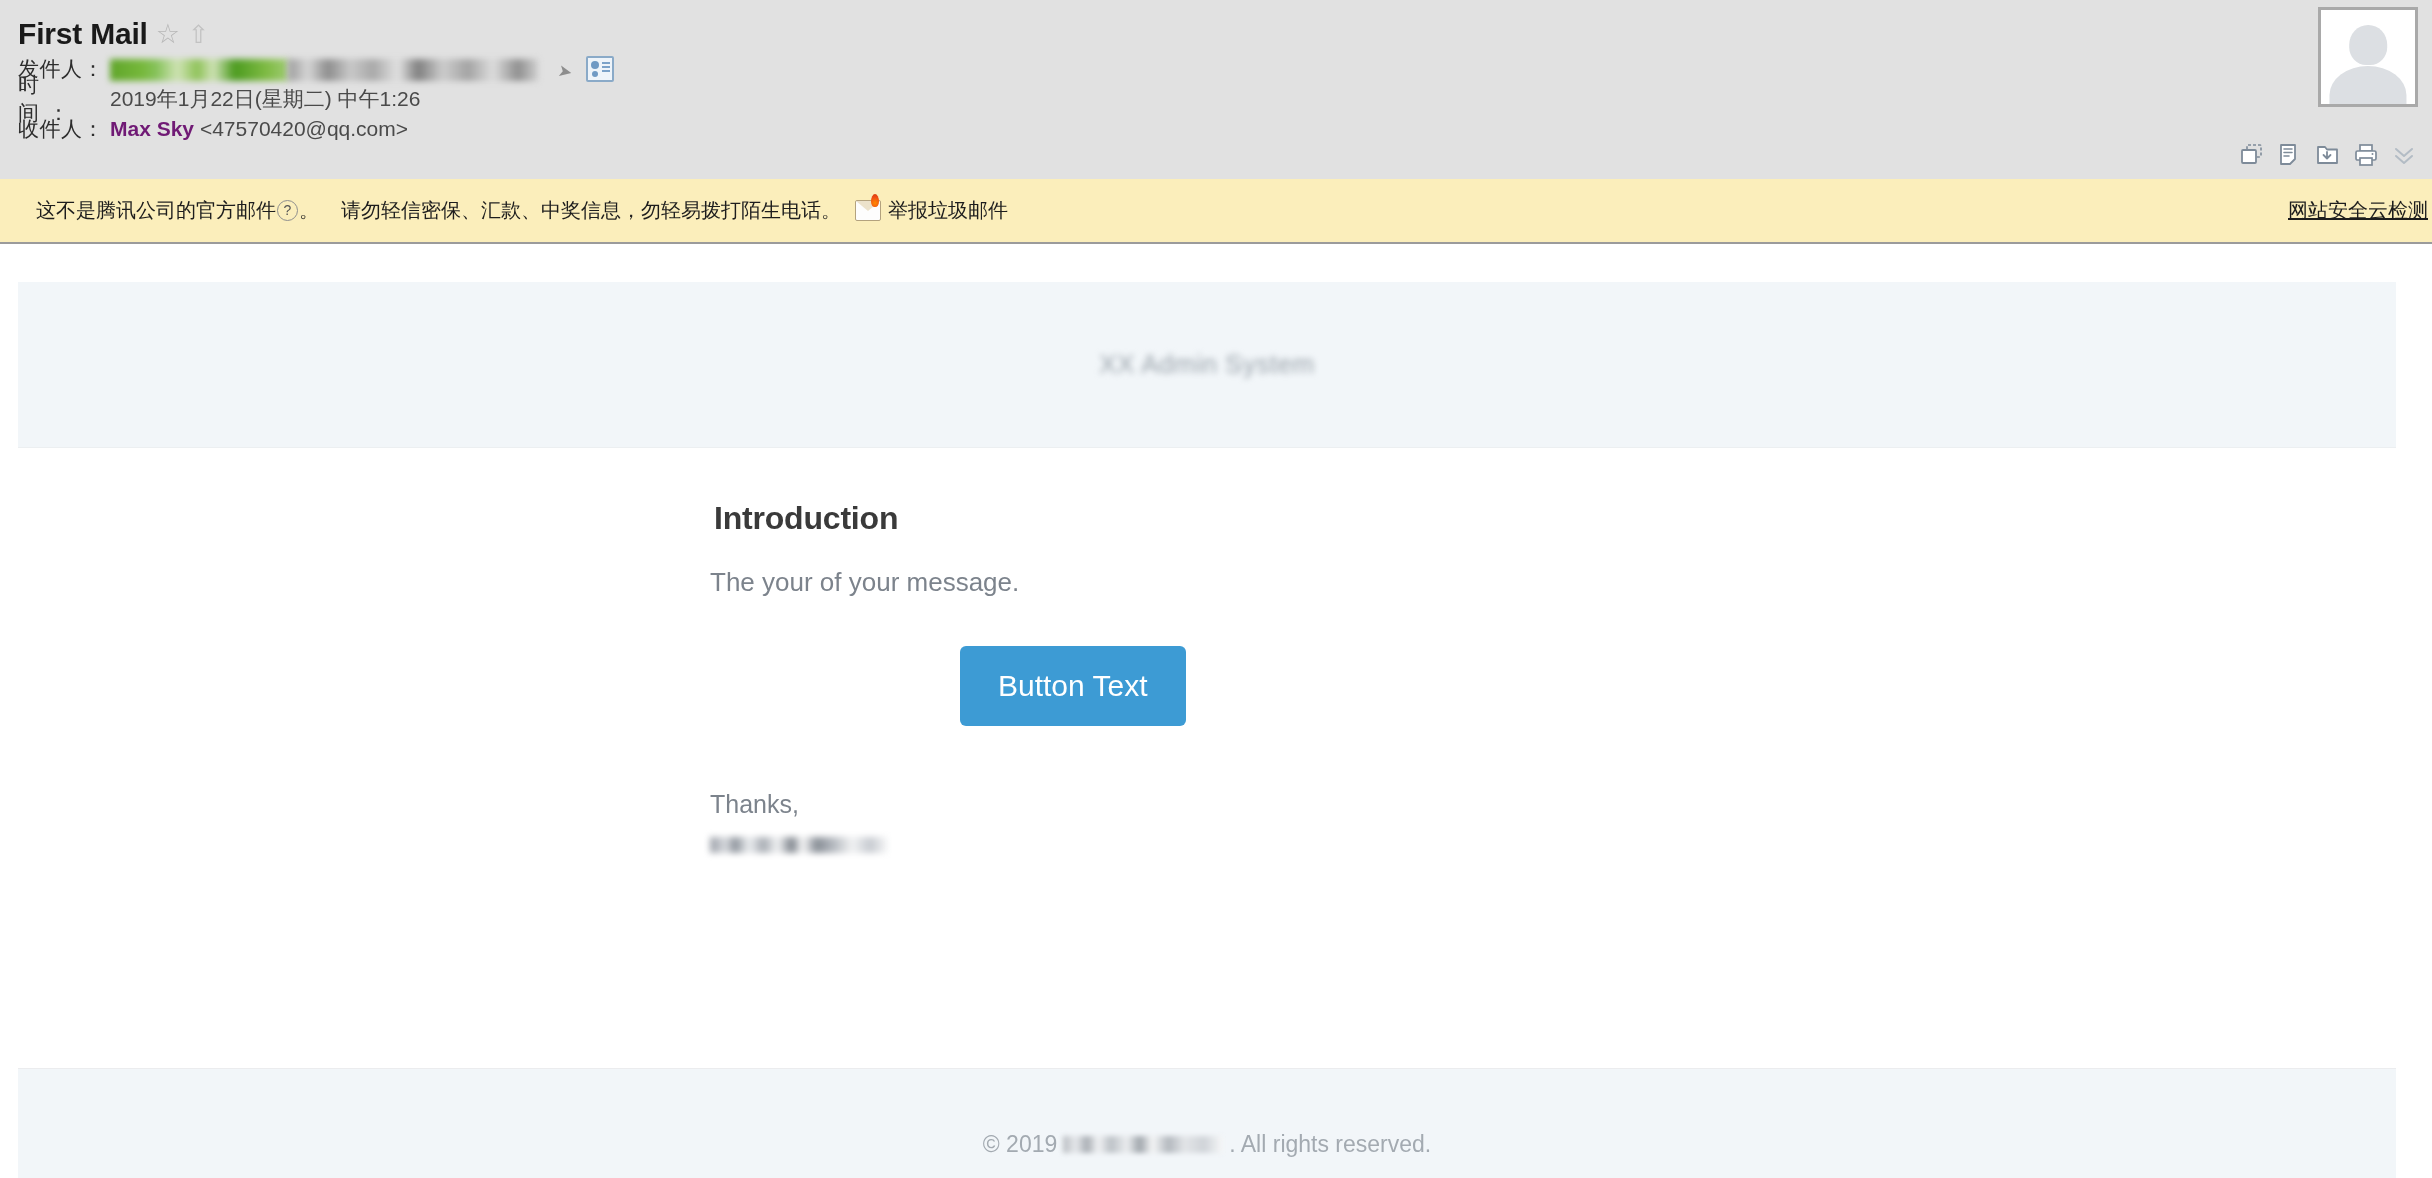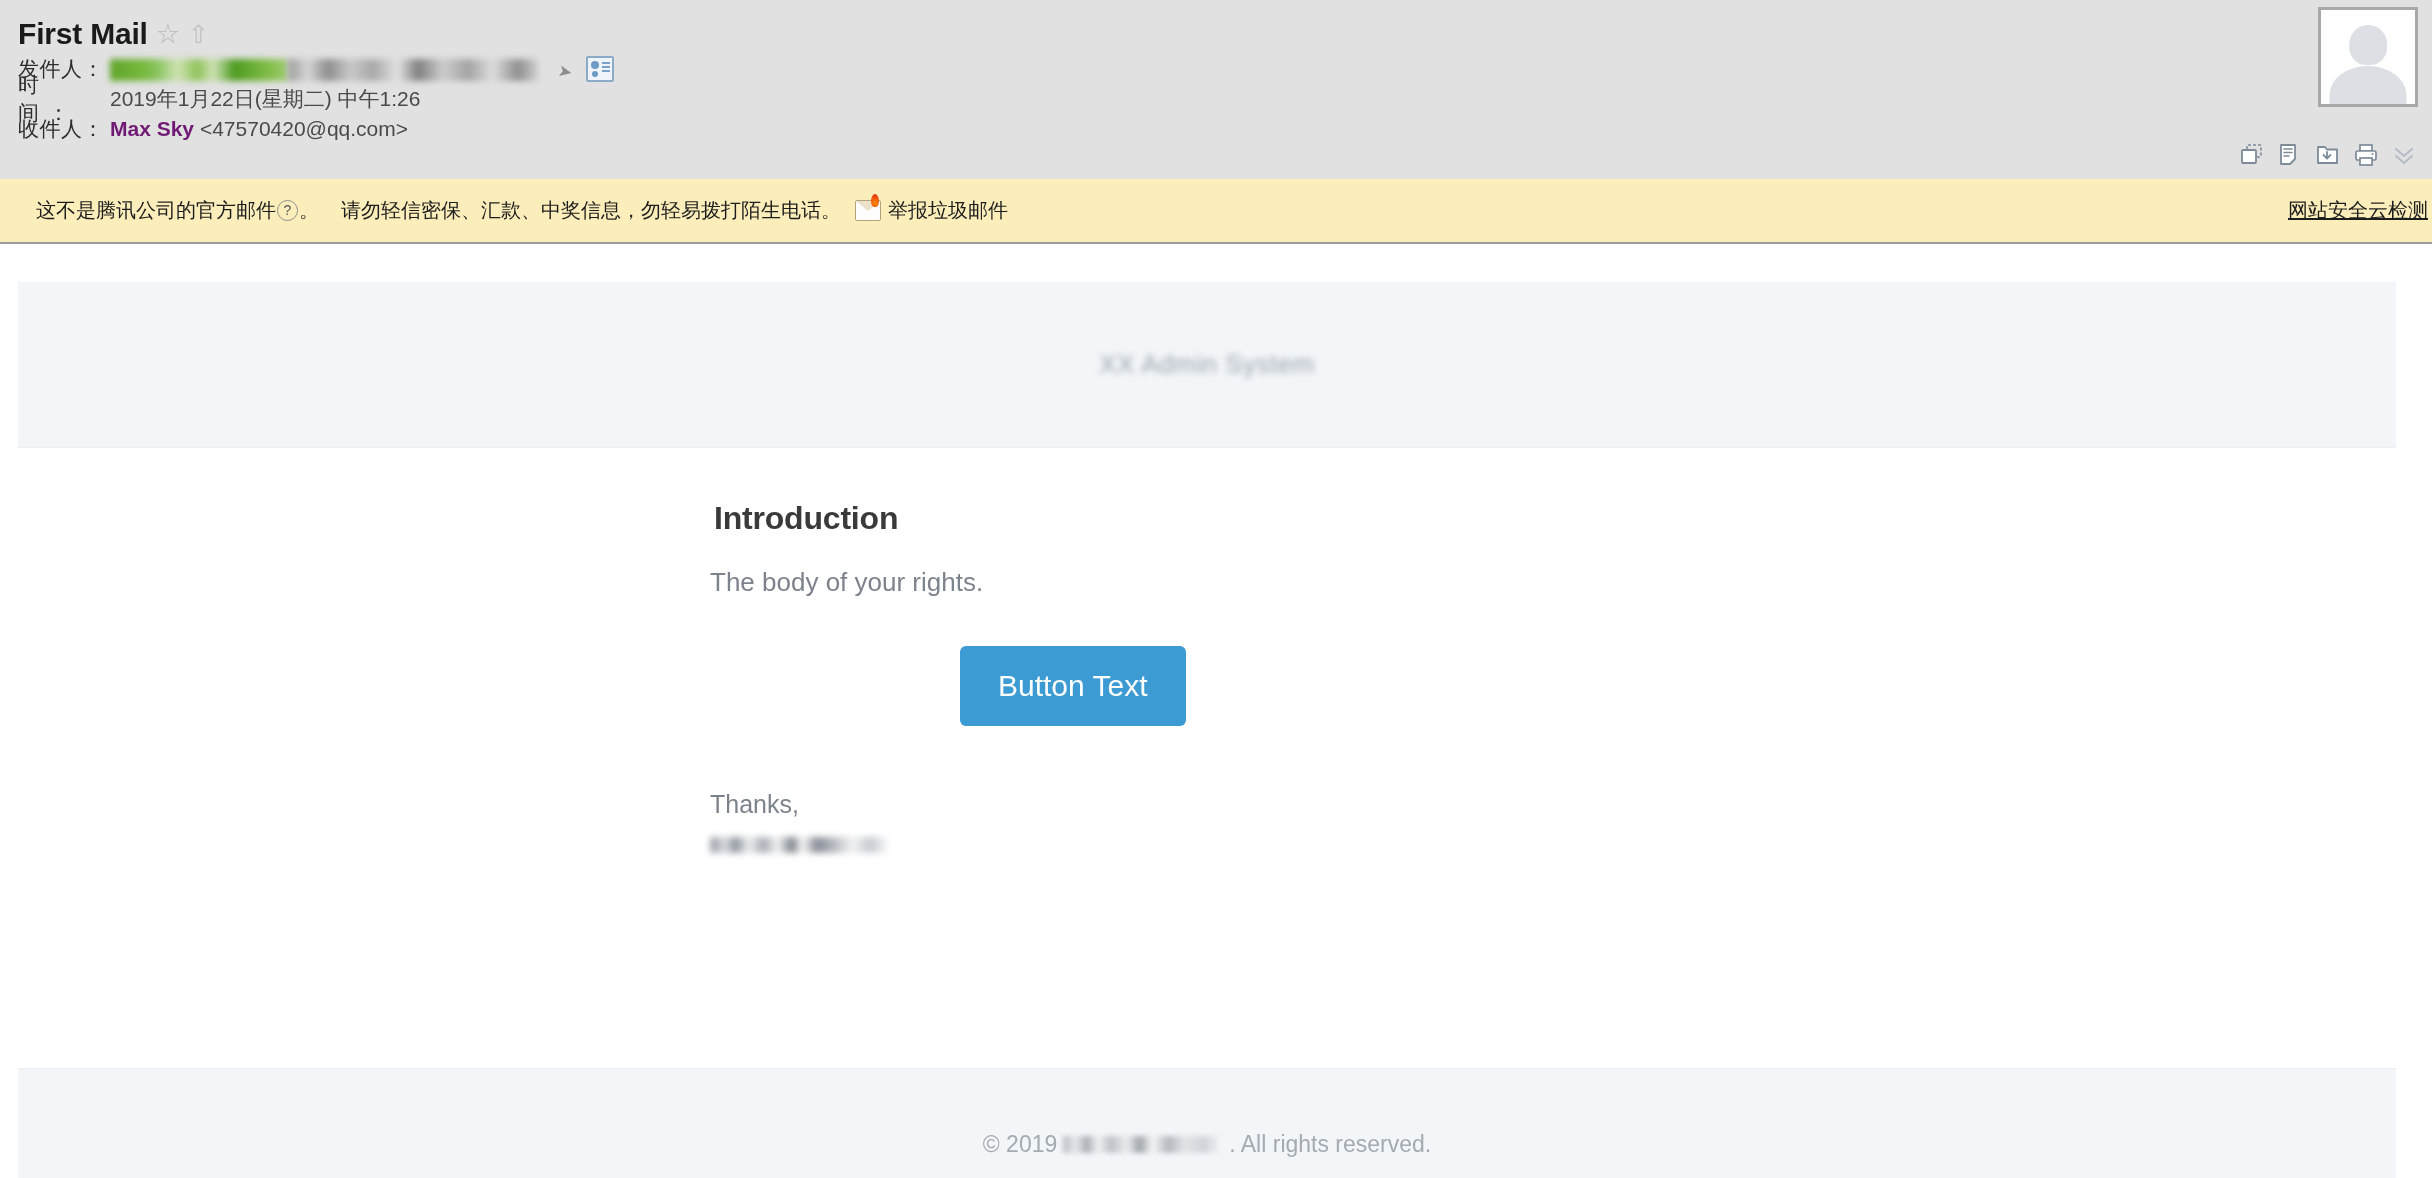--- a/index.html
+++ b/index.html
@@ -391,21 +391,21 @@
 </div>
 
 <div class="mail-body">
 
   <div class="email-banner">
     <span class="banner-logo">XX Admin System</span>
   </div>
 
   <div class="email-content">
     <h2 class="intro-heading">Introduction</h2>
-    <p class="intro-body">The body of your rights.</p>
+    <p class="intro-body">The your of your message.</p>
 
     <div class="cta-wrap">
       <button class="cta-button">Button Text</button>
     </div>
 
     <p class="thanks">Thanks,</p>
     <div class="signature"></div>
   </div>
 
   <div class="mail-footer">

